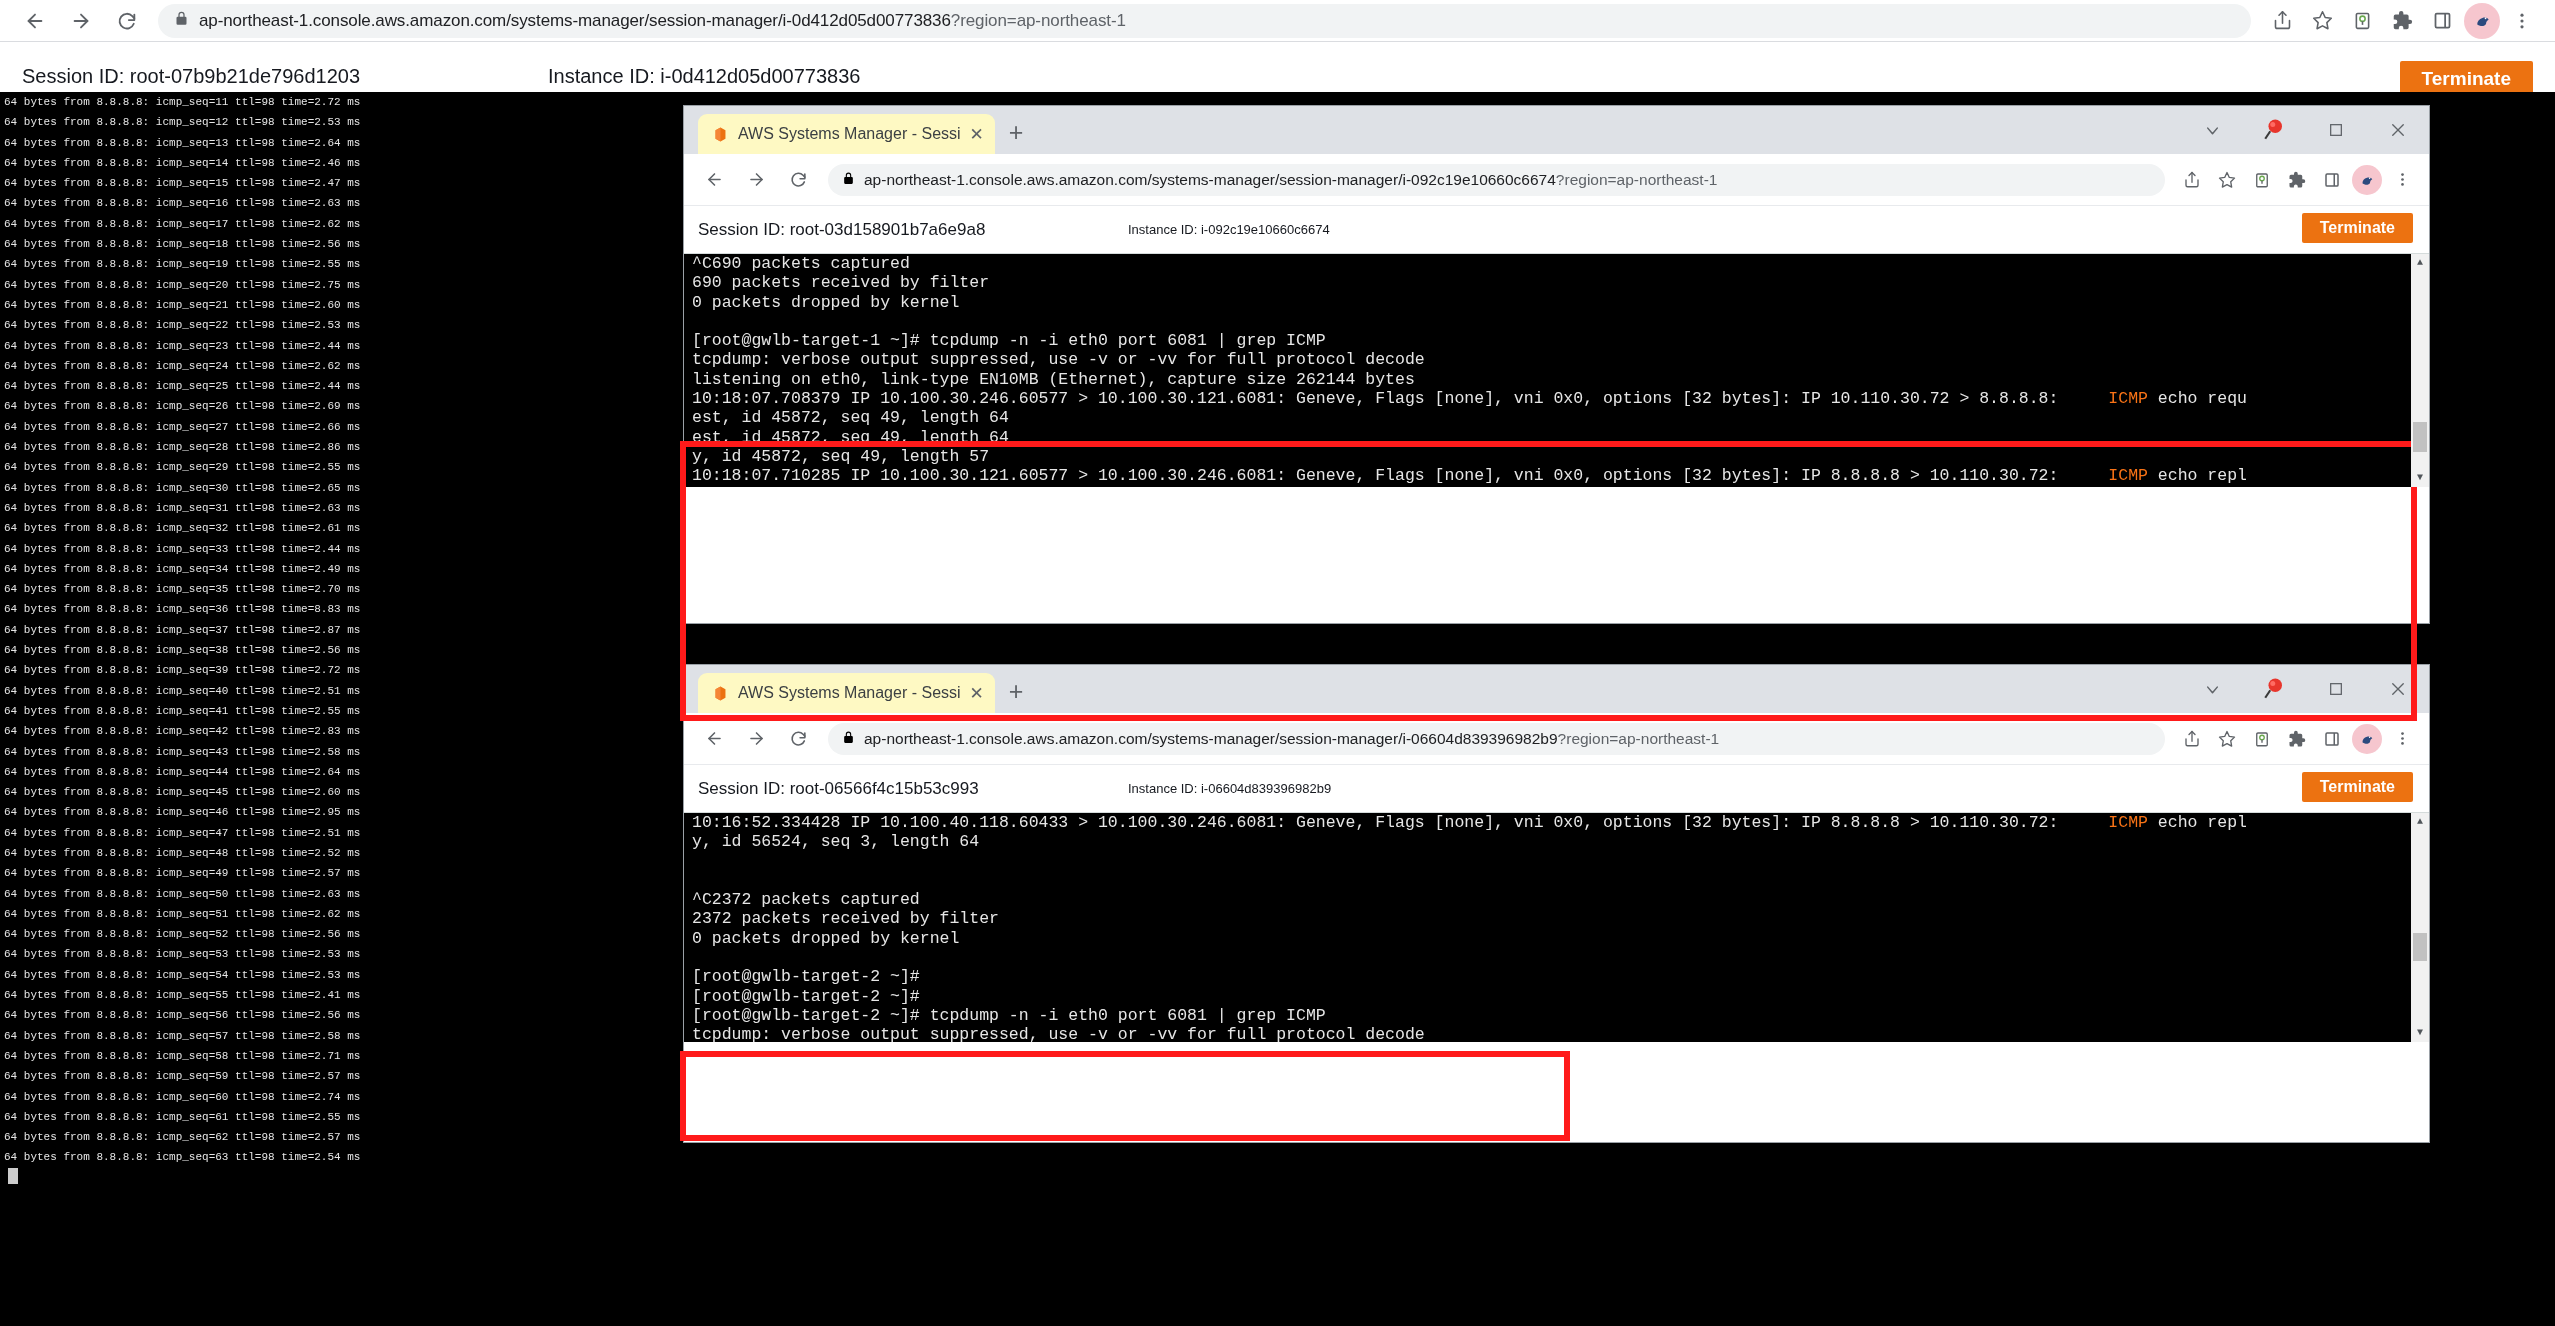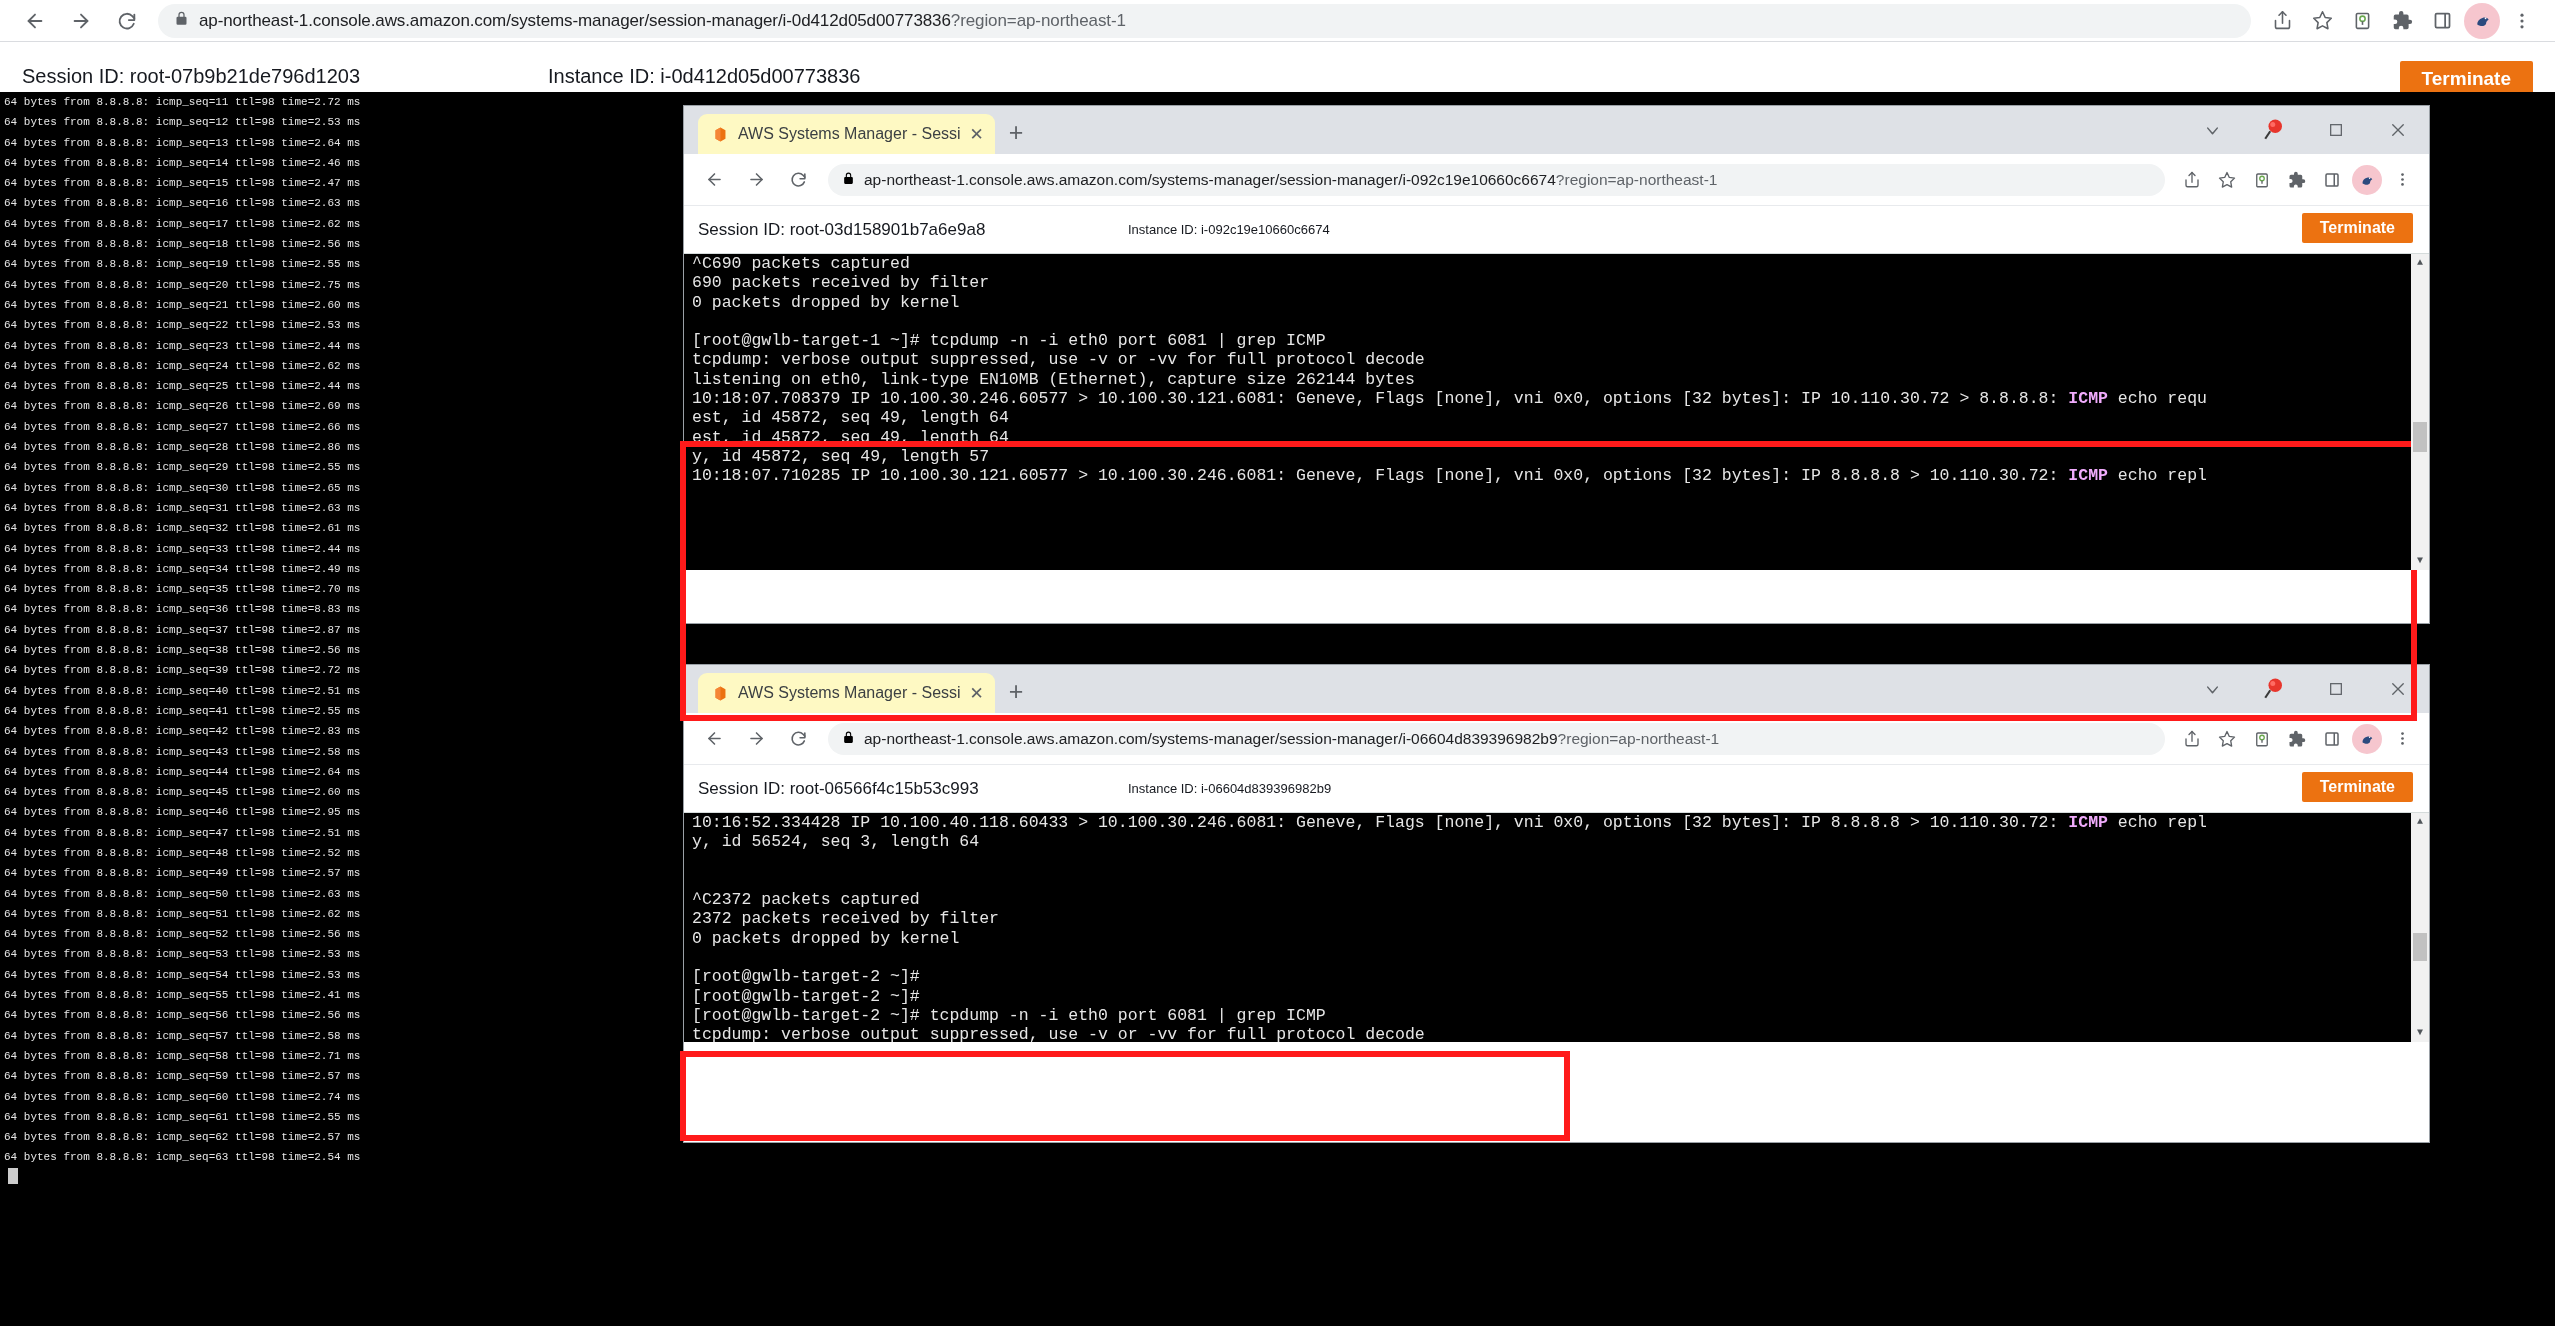--- a/index.html
+++ b/index.html
@@ -143,21 +143,21 @@
   }
 
   .nterm{
     background:#000; position:relative; overflow:hidden;
     font-family:"Liberation Mono", monospace;
   }
   .nline{
     color:#e6e6e6; font-size:16.5px; line-height:19.3px; white-space:pre;
     padding-left:8px;
   }
-  .nline .icmp{ color:#f0abfc; font-weight:bold; }
+  .nline .icmp{ color:#f97316; font-weight:normal;margin-left:40px; }
 
   
   .redbox{
     position:absolute; border:6px solid #ff1a1a; pointer-events:none;
     z-index:5;
   }
 
   
   .vsb{
     position:absolute; top:0; right:0; width:18px; height:100%;
@@ -428,21 +428,21 @@
         </div>
       </div>
     </div>
 
     <div class="nssm">
       <span class="nssm-sess">Session ID: root-03d158901b7a6e9a8</span>
       <span class="nssm-inst">Instance ID: i-092c19e10660c6674</span>
       <button class="nterm-btn">Terminate</button>
     </div>
 
-    <div class="nterm" style="height:316px;">
+    <div class="nterm" style="height:233px;">
       <div id="w1-pre">
           <div class="nline">^C690 packets captured</div>
           <div class="nline">690 packets received by filter</div>
           <div class="nline">0 packets dropped by kernel</div>
           <div class="nline">&nbsp;</div>
         </div>
       <div id="w1-hl">
           <div class="nline">[root@gwlb-target-1 ~]# tcpdump -n -i eth0 port 6081 | grep ICMP</div>
           <div class="nline">tcpdump: verbose output suppressed, use -v or -vv for full protocol decode</div>
           <div class="nline">listening on eth0, link-type EN10MB (Ethernet), capture size 262144 bytes</div>

